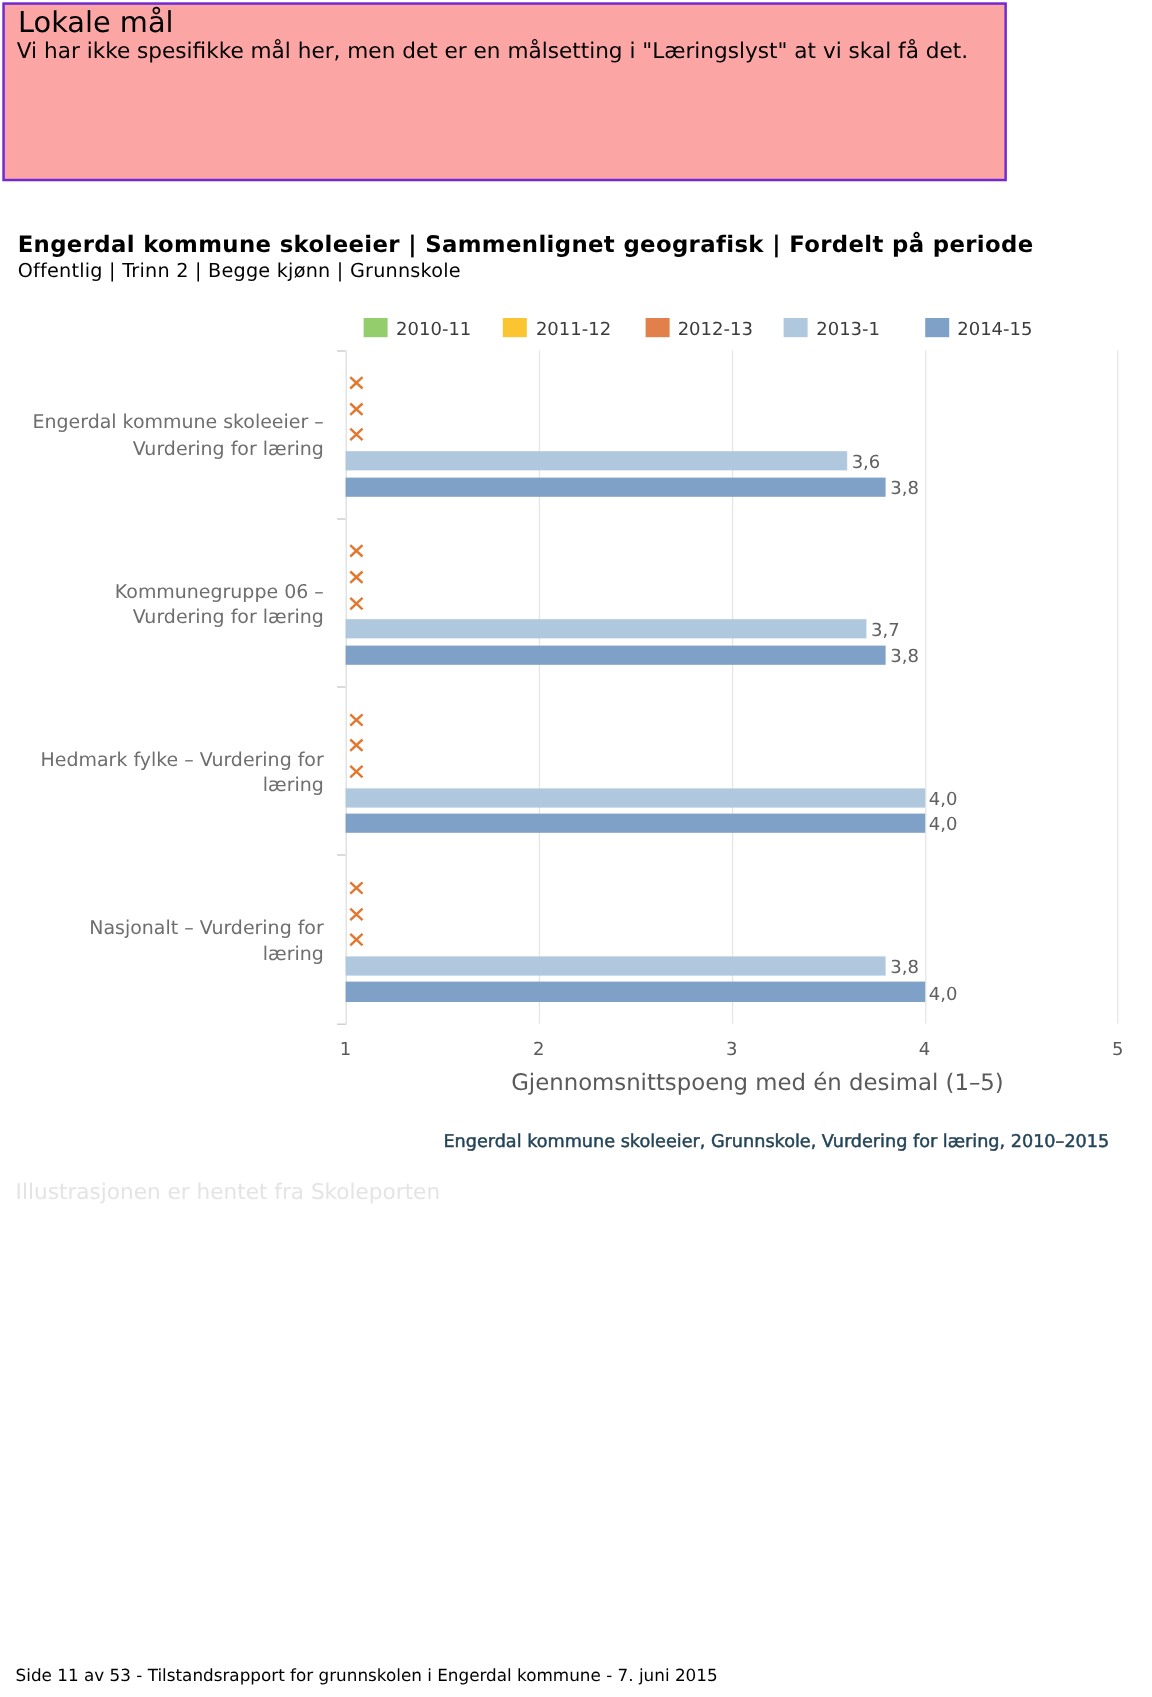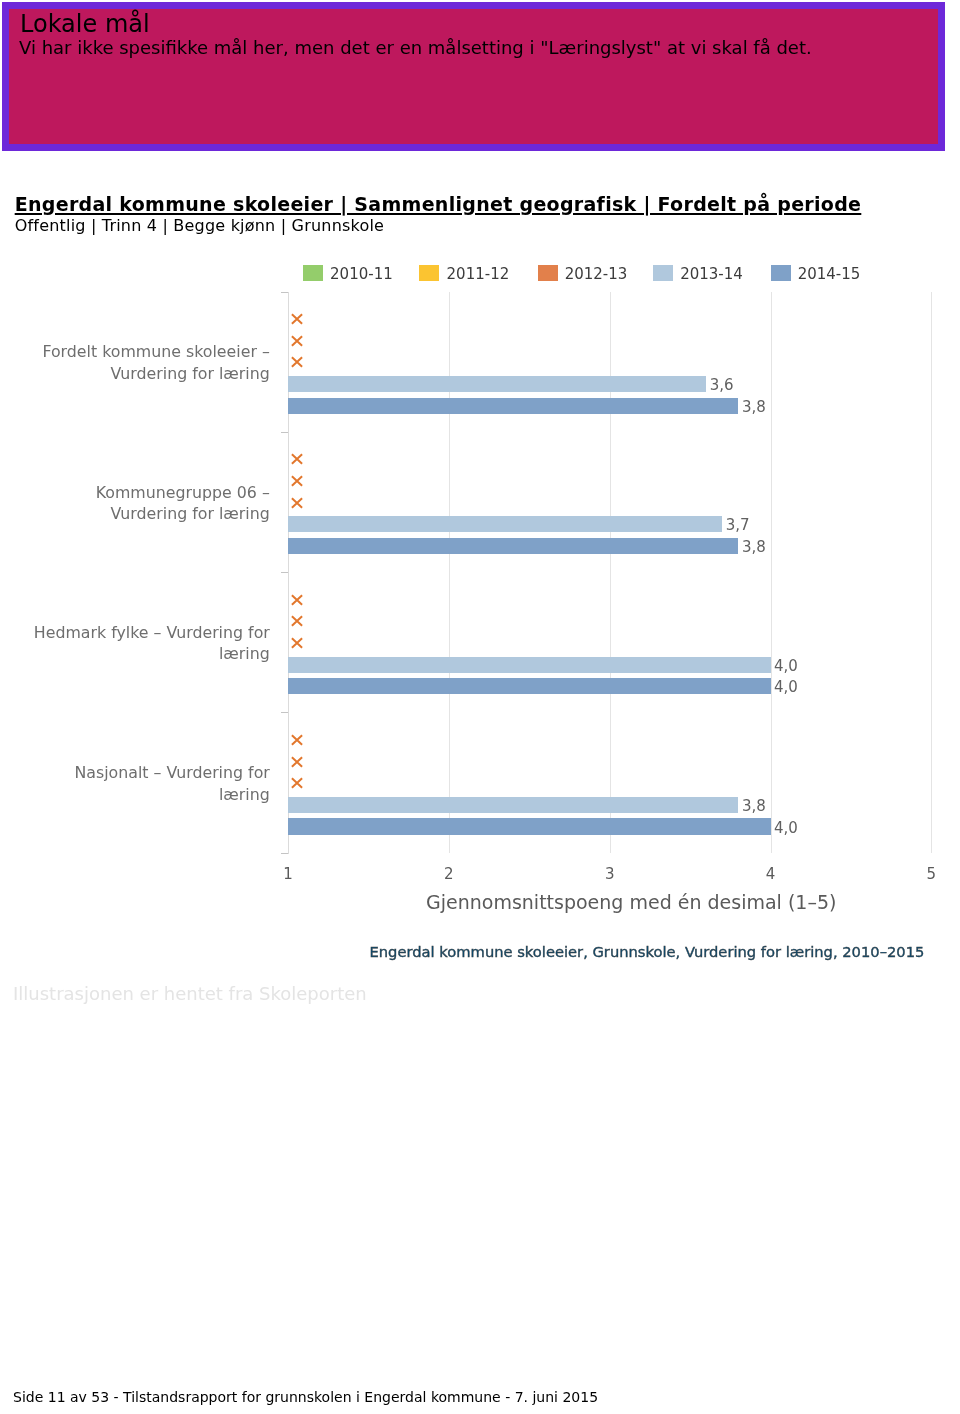--- a/index.html
+++ b/index.html
@@ -1,28 +1,28 @@
 <!DOCTYPE html>
 <html><head>
 <meta charset="utf-8">
 <style>
   html,body{margin:0;padding:0;background:#fff;}
   body{width:960px;height:1414px;font-family:"DejaVu Sans",sans-serif;
         -webkit-font-smoothing:antialiased;}
   .page{position:relative;width:960px;height:1414px;overflow:hidden;background:#fff;}
 
   
-  .goalbox{position:absolute;left:2px;top:2px;width:943px;height:149px;
-           border:7px solid #6d28d9;box-sizing:border-box;background:#be185d;}
+  .goalbox{position:absolute;left:2px;top:2px;width:837px;height:149px;
+           border:2px solid #6d28d9;box-sizing:border-box;background:#fca5a5;}
   .goal-title{position:absolute;left:11px;top:1px;font-size:24px;line-height:28px;color:#000;white-space:nowrap;}
   .goal-text{position:absolute;left:10px;top:27px;font-size:18px;line-height:24px;color:#000;white-space:nowrap;}
 
   
   .chart-head{position:absolute;left:14.7px;top:194px;}
-  .chart-title{font-size:19px;font-weight:bold;color:#000;text-decoration:underline;
+  .chart-title{font-size:19px;font-weight:bold;color:#000;
                text-decoration-thickness:1.5px;text-underline-offset:2.2px;
                letter-spacing:0.3px;line-height:21px;white-space:nowrap;}
   .chart-sub{font-size:16px;color:#000;line-height:22px;letter-spacing:0.2px;white-space:nowrap;}
 
   
   .chart{position:absolute;left:0;top:0;width:760px;height:1414px;}
 
   .legend{position:absolute;left:0;top:265.2px;width:960px;height:15px;}
   .legend-item{position:absolute;top:0;height:15px;}
   .legend-sw{position:absolute;left:0;top:0;width:20px;height:15.4px;}
@@ -52,41 +52,41 @@
 
 <div class="page">
 
   <div class="goalbox">
     <div class="goal-title">Lokale mål</div>
     <div class="goal-text">Vi har ikke spesifikke mål her, men det er en målsetting i "Læringslyst" at vi skal få det.</div>
   </div>
 
   <div class="chart-head">
     <div class="chart-title">Engerdal kommune skoleeier | Sammenlignet geografisk | Fordelt på periode</div>
-    <div class="chart-sub">Offentlig | Trinn 4 | Begge kjønn | Grunnskole</div>
+    <div class="chart-sub">Offentlig | Trinn 2 | Begge kjønn | Grunnskole</div>
   </div>
 
   <div class="chart">
 
     <div class="legend">
       <div class="legend-item" style="left:302.9px">
         <span class="legend-sw" style="background-color: rgb(148, 205, 107);"></span>
         <span class="legend-lb">2010-11</span>
       </div>
       <div class="legend-item" style="left:419.4px">
         <span class="legend-sw" style="background-color: rgb(251, 196, 49);"></span>
         <span class="legend-lb">2011-12</span>
       </div>
       <div class="legend-item" style="left:537.5px">
         <span class="legend-sw" style="background-color: rgb(226, 128, 75);"></span>
         <span class="legend-lb">2012-13</span>
       </div>
       <div class="legend-item" style="left:653px">
         <span class="legend-sw" style="background-color: rgb(176, 200, 221);"></span>
-        <span class="legend-lb">2013-14</span>
+        <span class="legend-lb">2013-1</span>
       </div>
       <div class="legend-item" style="left:770.5px">
         <span class="legend-sw" style="background-color: rgb(127, 161, 200);"></span>
         <span class="legend-lb">2014-15</span>
       </div>
     </div>
 
     <div class="plot">
       <div class="axisline"></div>
       <div class="gridline" style="left:160.85px"></div>
@@ -94,21 +94,21 @@
       <div class="gridline" style="left:482.55px"></div>
       <div class="gridline" style="left:643.4px"></div>
       <div class="tick" style="top:0.4px"></div>
       <div class="tick" style="top:140.4px"></div>
       <div class="tick" style="top:280.4px"></div>
       <div class="tick" style="top:420.4px"></div>
       <div class="tick" style="top:561.4px"></div>
     </div>
 
     <div class="catgroup">
-      <div class="catlbl" style="top:341.2px">Fordelt kommune skoleeier – Vurdering for læring</div>
+      <div class="catlbl" style="top:341.2px">Engerdal kommune skoleeier – Vurdering for læring</div>
       <svg class="xmark" width="16" height="14" viewBox="0 0 16 14" style="left:288.9px;top:312.1px">
           <path d="M2.9 2.25 L13.1 11.75 M13.1 2.25 L2.9 11.75" stroke-width="2" fill="none" stroke="#e2772d"></path>
         </svg>
       <svg class="xmark" width="16" height="14" viewBox="0 0 16 14" style="left:288.9px;top:333.7px">
           <path d="M2.9 2.25 L13.1 11.75 M13.1 2.25 L2.9 11.75" stroke-width="2" fill="none" stroke="#e2772d"></path>
         </svg>
       <svg class="xmark" width="16" height="14" viewBox="0 0 16 14" style="left:288.9px;top:355.3px">
           <path d="M2.9 2.25 L13.1 11.75 M13.1 2.25 L2.9 11.75" stroke-width="2" fill="none" stroke="#e2772d"></path>
         </svg>
       <div class="barrow" style="left:288px;top:376px;width:418.2px">

